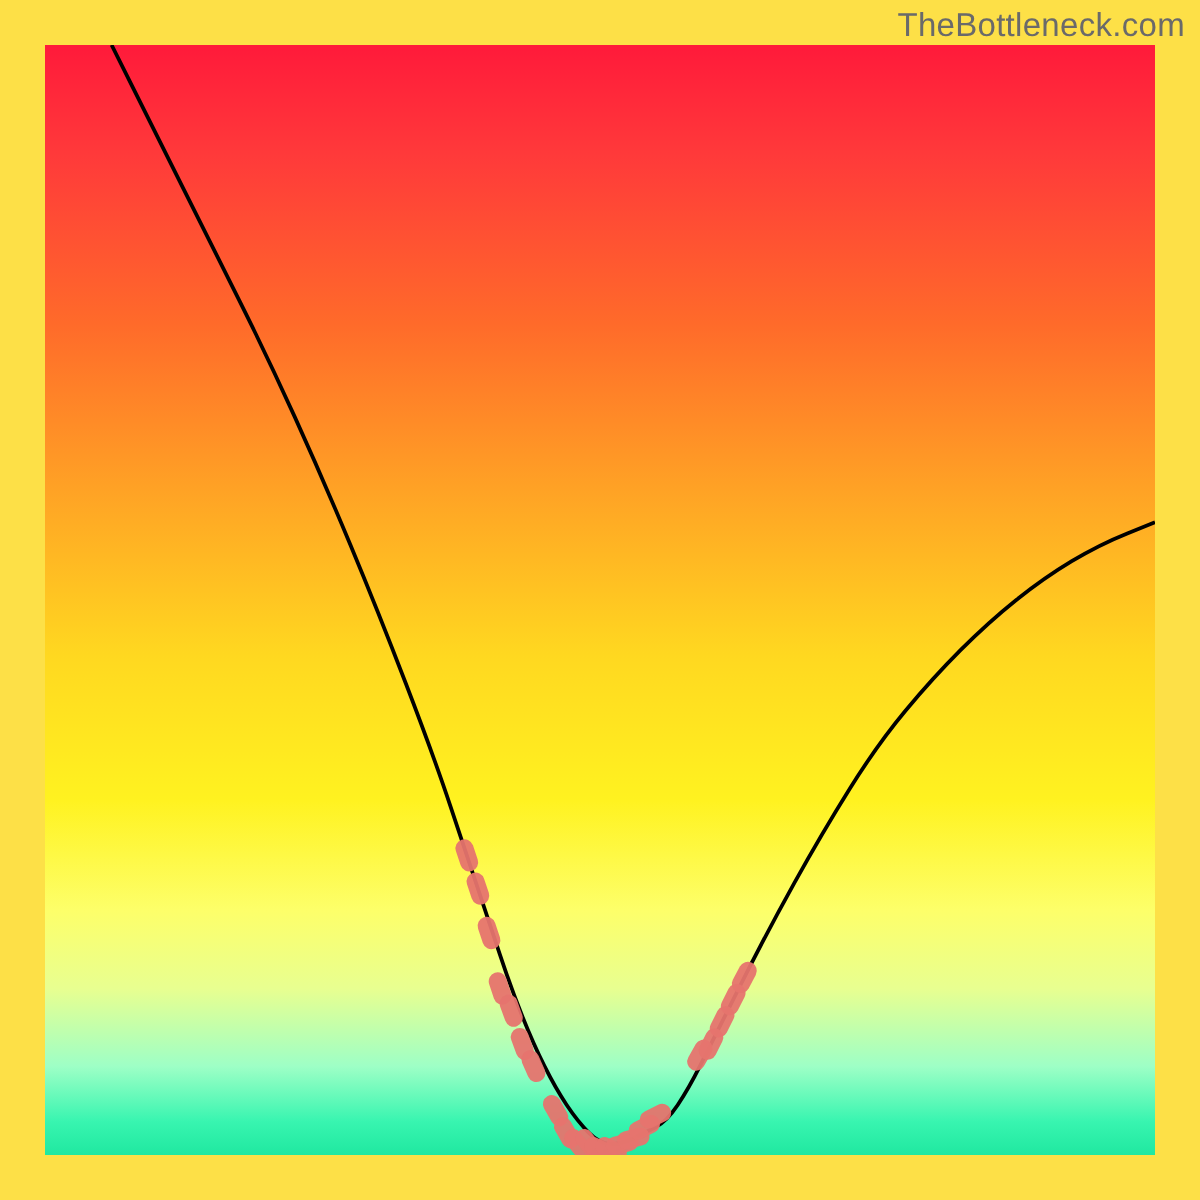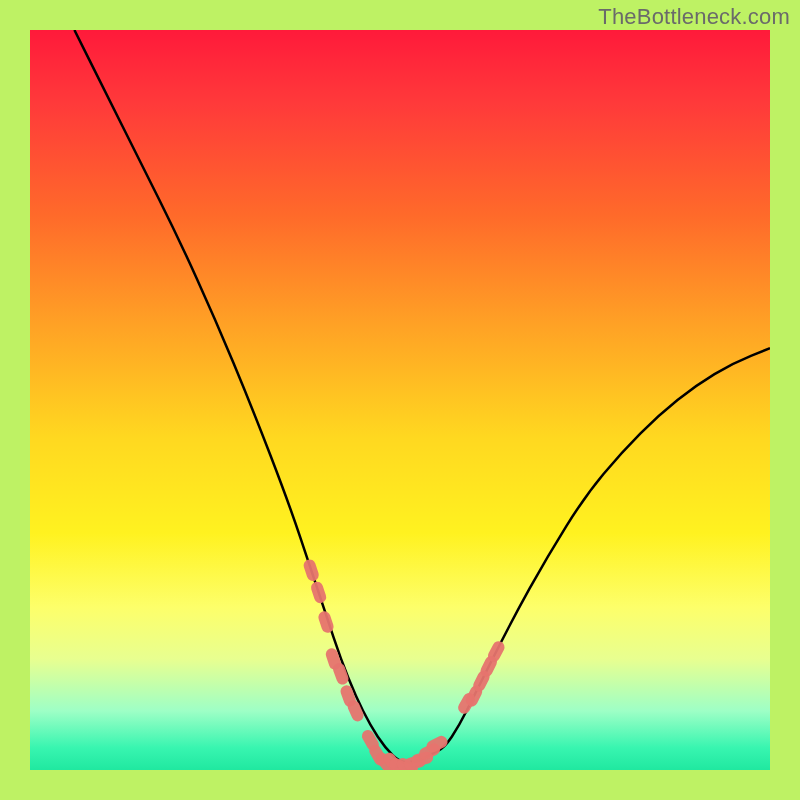--- a/index.html
+++ b/index.html
@@ -9,21 +9,21 @@
     height: 800px;
     background: #000;
     overflow: hidden;
   }
   .frame {
     position: absolute;
     left: 0;
     top: 0;
     width: 800px;
     height: 800px;
-    background: #bef264;
+    background: #fde047;
   }
   .plot {
     position: absolute;
     left: 30px;
     top: 30px;
     width: 740px;
     height: 740px;
     background: linear-gradient(to bottom,
       #ff1a3a 0%,
       #ff3a3a 10%,

